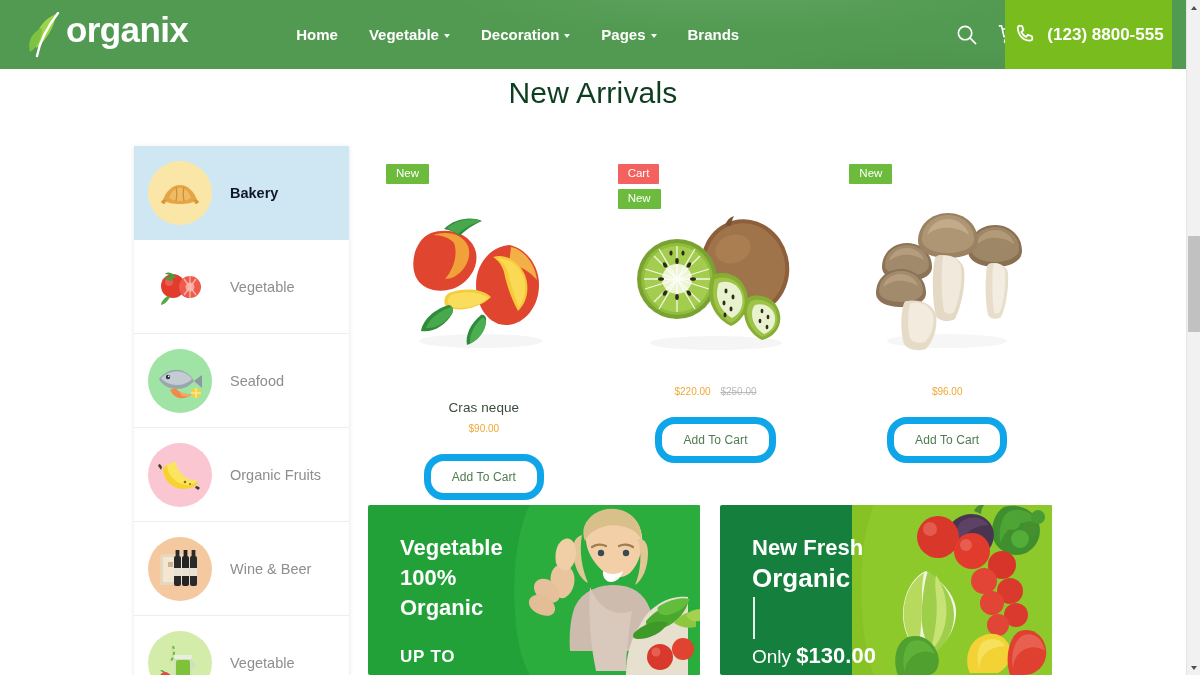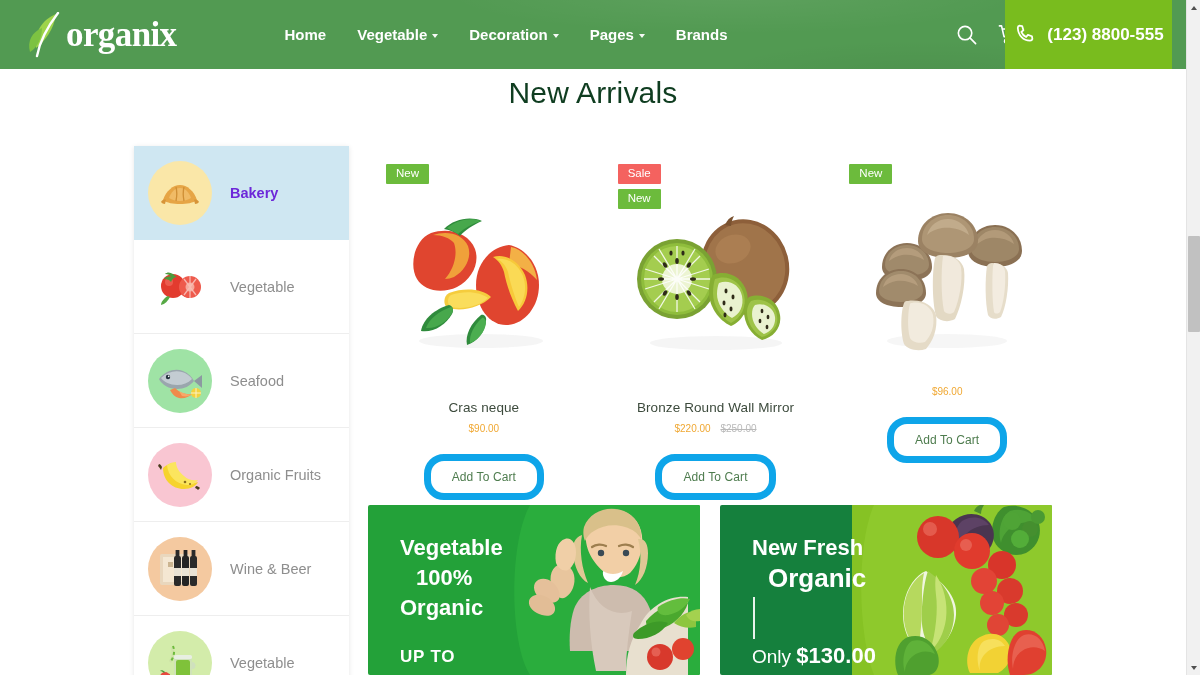--- a/index.html
+++ b/index.html
@@ -22,22 +22,22 @@
     overflow: hidden;
   }
   .header::after{
     content:""; position:absolute; inset:0;
     background:
       radial-gradient(ellipse 420px 60px at 62% -12%, rgba(255,255,255,.07), transparent 70%),
       radial-gradient(ellipse 300px 48px at 78% 106%, rgba(0,0,0,.05), transparent 70%);
     pointer-events:none;
   }
   .logo-wrap {
-    display: flex; align-items: center;
-    margin-left: 26px; position: relative; z-index: 2; font-family: Liberation Serif, serif;
+    display: flex; 
+    margin-left: 26px; position: relative; z-index: 2;
   }
   .leaf-mark { width: 44px; height: 46px; position: relative; margin-right: 2px; }
   .logo-text {
     font-size: 35px; font-weight: 700; color: #ffffff;
     letter-spacing: -0.6px; line-height: 1; margin-left: -6px;
   }
 
   .nav {
     display: flex; align-items: center; gap: 31px;
     margin-left: 108px; position: relative; z-index: 2;
@@ -95,21 +95,21 @@
   .cat-item.active { background: #cfe7f2; border-bottom-color: #cfe7f2; }
   .cat-thumb {
     width: 64px; height: 64px; border-radius: 50%;
     display: flex; align-items: center; justify-content: center;
     flex: 0 0 64px; font-size: 34px; line-height: 1;
     overflow: hidden;
   }
   .cat-label {
     margin-left: 18px; font-size: 14.5px; color: #8e8e8e; font-weight: 400;
   }
-  .cat-item.active .cat-label { color: #6d28d9; font-weight: 600; }
+  .cat-item.active .cat-label { color: #0f172a; font-weight: 600; }
 
   
   .products {
     position: absolute; left: 368px; top: 158px;
     width: 695px; display: flex; gap: 0;
   }
   .product { width: 232px; position: relative; }
   .badges {
     position: absolute; top: 6px; left: 18px; z-index: 4;
     display: flex; flex-direction: column; gap: 5px; align-items: flex-start;
@@ -152,21 +152,21 @@
     display: flex; gap: 20px;
   }
   .banner {
     position: relative; width: 332px; height: 170px;
     overflow: hidden; border-radius: 2px;
   }
   .banner.left { background: #23a139; }
   .banner.right { background: #15803d; }
   .bn-text { position: absolute; left: 32px; top: 28px; z-index: 3; }
   .bn-l1 { color:#fff; font-size: 22px; font-weight: 600; line-height: 30px; }
-  .bn-l2 { color:#fff; font-size: 22px; font-weight: 600; line-height: 30px; margin-left: 16px; }
+  .bn-l2 { color:#fff; font-size: 22px; font-weight: 600; line-height: 30px; }
   .bn-l3 { color:#fff; font-size: 22px; font-weight: 600; line-height: 30px; }
   .bn-upto {
     position: absolute; left: 32px; bottom: 8px; z-index: 3;
     color:#fff; font-size: 17px; font-weight: 700; letter-spacing: .8px;
   }
   .bn-rule {
     position: absolute; left: 33px; top: 92px; width: 2px; height: 42px;
     background: #fff; opacity: .9; z-index: 3;
   }
   .bn-only {
@@ -413,21 +413,21 @@
       <div class="p-price">
         <span>$90.00</span>
       </div>
       <div class="cart-row">
         <button class="add-cart">Add To Cart</button>
       </div>
     </article>
 
     <article class="product">
       <div class="badges">
-        <span class="badge sale">Sale</span>
+        <span class="badge sale">Cart</span>
         <span class="badge new">New</span>
       </div>
       <div class="p-img">
         <svg width="190" height="150" viewBox="0 0 190 150">
           <ellipse cx="95" cy="138" rx="66" ry="7" fill="#e8e8e8" opacity=".45"></ellipse>
           <ellipse cx="124" cy="62" rx="44" ry="48" fill="#8d5f3a" transform="rotate(-14 124 62)"></ellipse>
           <ellipse cx="124" cy="62" rx="40" ry="44" fill="#a0744a" transform="rotate(-14 124 62)"></ellipse>
           <ellipse cx="112" cy="44" rx="18" ry="14" fill="#b5875a" opacity=".5" transform="rotate(-20 112 44)"></ellipse>
           <path d="M104 20c2-5 5-8 9-9-2 4-3 7-3 10z" fill="#7a5230"></path>
           <circle cx="56" cy="74" r="40" fill="#7aa233"></circle>
@@ -463,21 +463,20 @@
           <path d="M130 96c12-4 25 3 26 15 2 10-5 18-15 21-9-5-15-15-15-25 0-4 2-9 4-11z" fill="#9ec348"></path>
           <path d="M134 100c9-3 19 3 20 12 1 8-4 15-11 17-7-4-12-12-12-20 0-4 1-7 3-9z" fill="#e9f2cf"></path>
           <g fill="#2e2a18">
             <ellipse cx="141" cy="106" rx="1.4" ry="2.2"></ellipse>
               <ellipse cx="147" cy="112" rx="1.4" ry="2.2"></ellipse>
             <ellipse cx="139" cy="116" rx="1.4" ry="2.2"></ellipse>
               <ellipse cx="146" cy="122" rx="1.4" ry="2.2"></ellipse>
           </g>
         </svg>
       </div>
-      <div class="p-name">Bronze Round Wall Mirror</div>
       <div class="p-price">
         <span>$220.00</span>
         <span class="p-old">$250.00</span>
       </div>
       <div class="cart-row">
         <button class="add-cart">Add To Cart</button>
       </div>
     </article>
 
     <article class="product">

